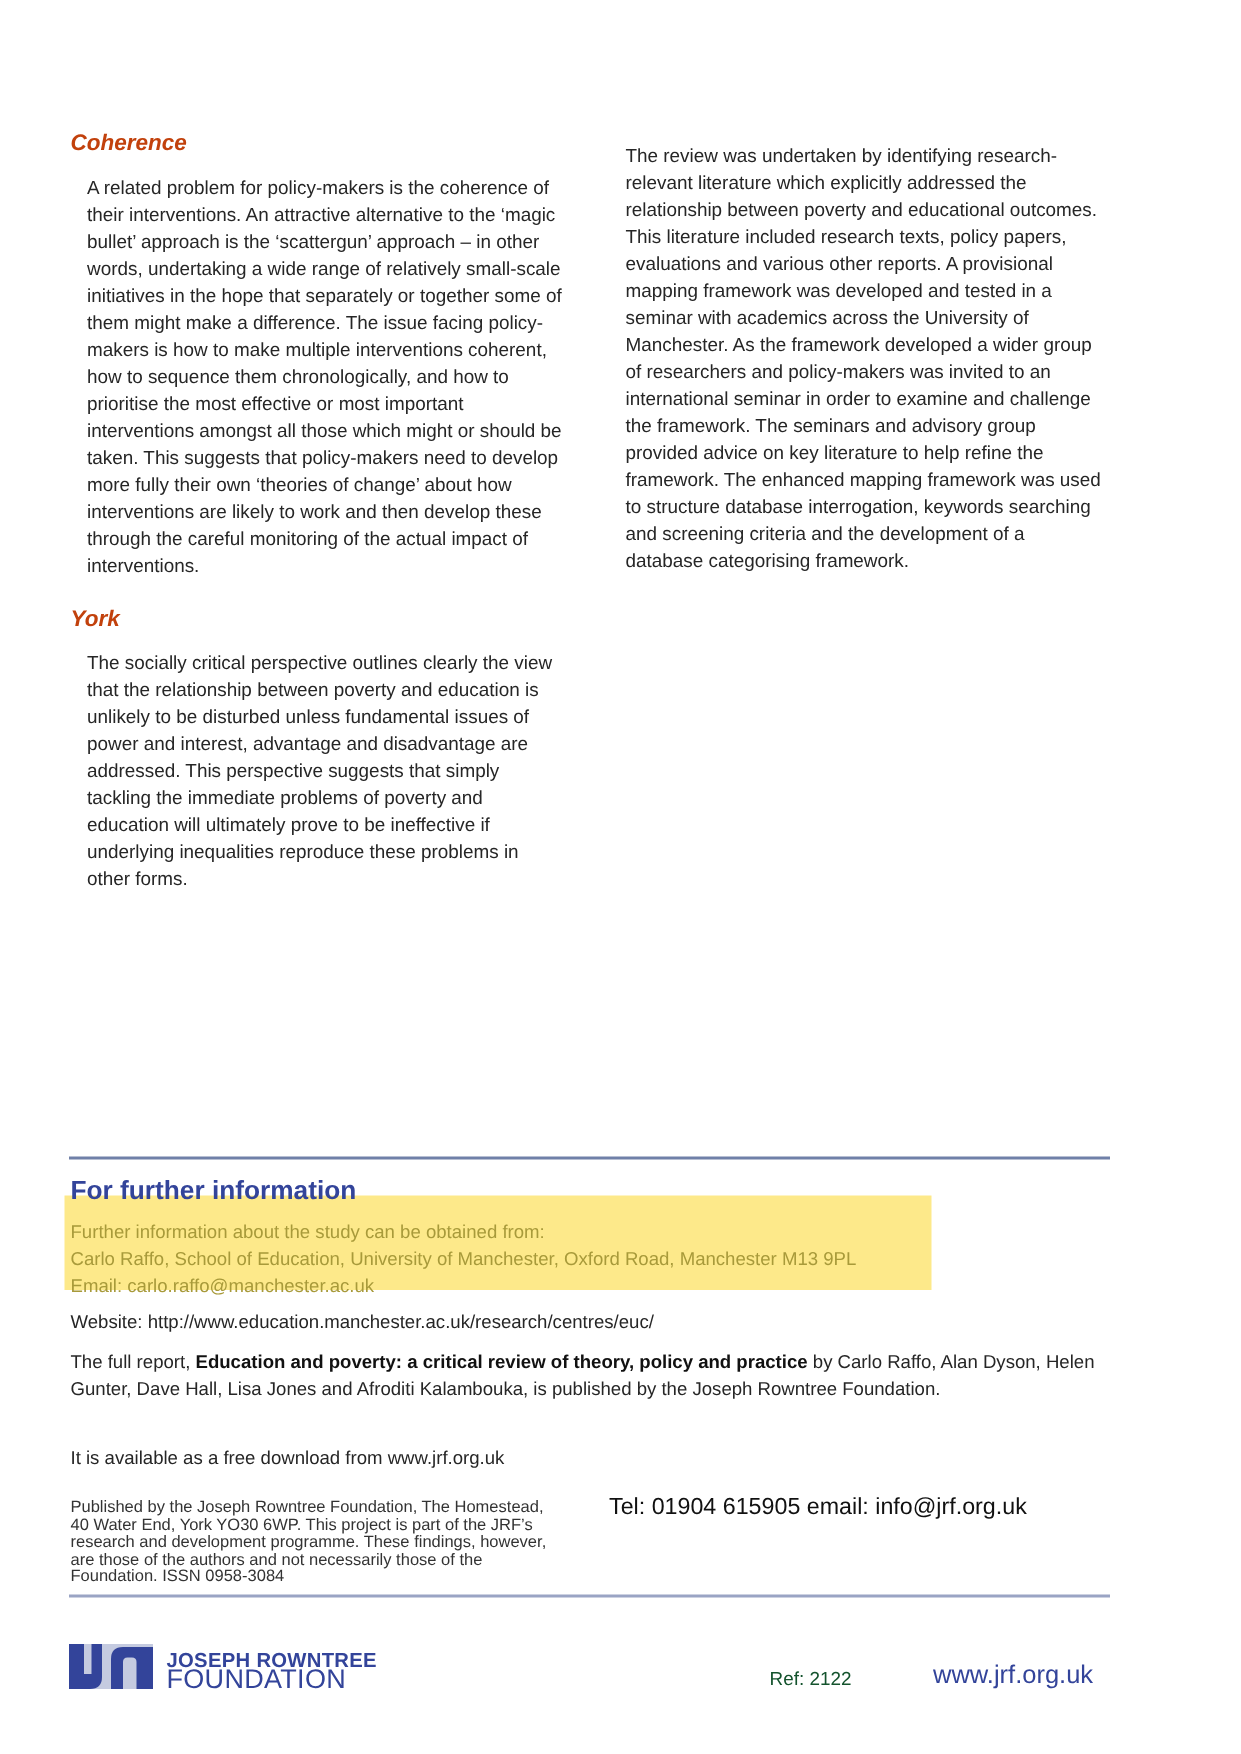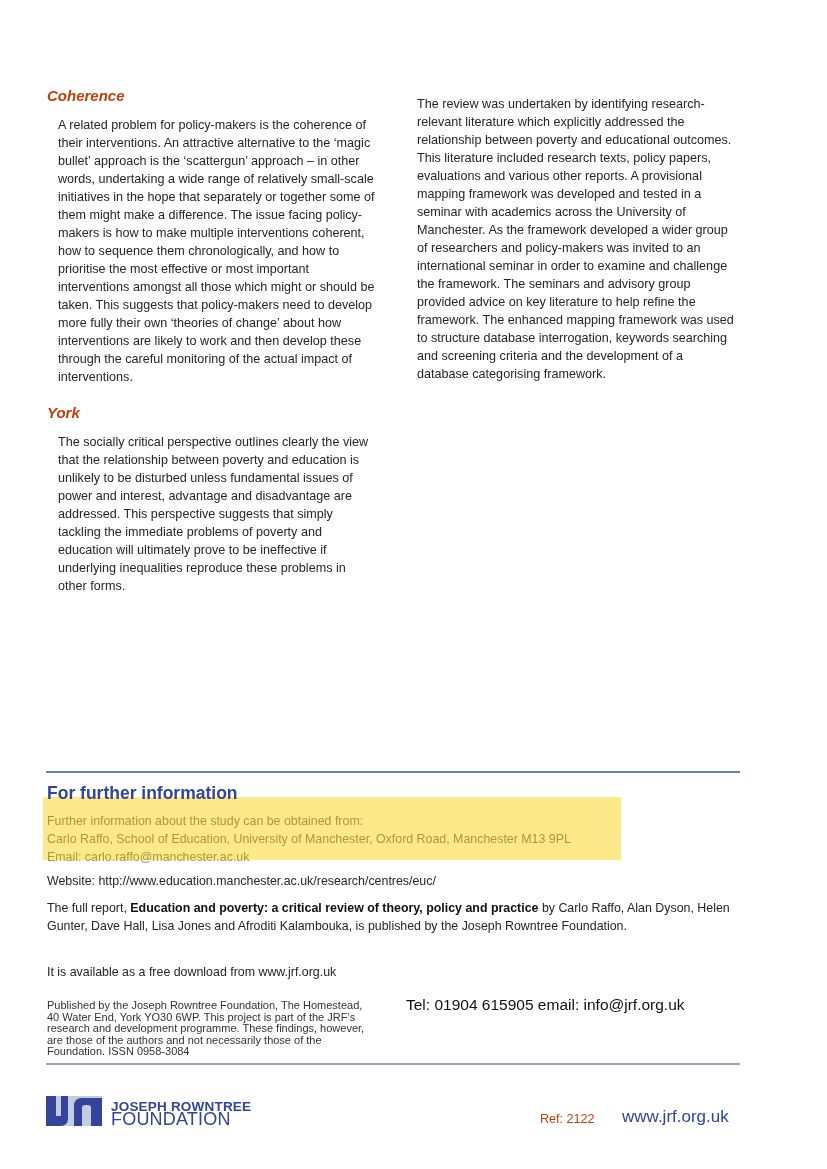--- a/index.html
+++ b/index.html
@@ -160,24 +160,24 @@
       font-size: 13.5px;
       letter-spacing: 0.2px;
     }
     .logo-line2 {
       font-size: 18px;
       letter-spacing: 0.2px;
     }
 
     .ref {
       position: absolute;
-      left: 540px;
+      left: 513px;
       top: 1112px;
       font-size: 12.6px;
-      color: #c2410c;
+      color: #14532d;
       white-space: nowrap;
     }
     .footer-url {
       position: absolute;
       left: 622px;
       top: 1107px;
       font-size: 17px;
       color: #33449a;
       white-space: nowrap;
     }

